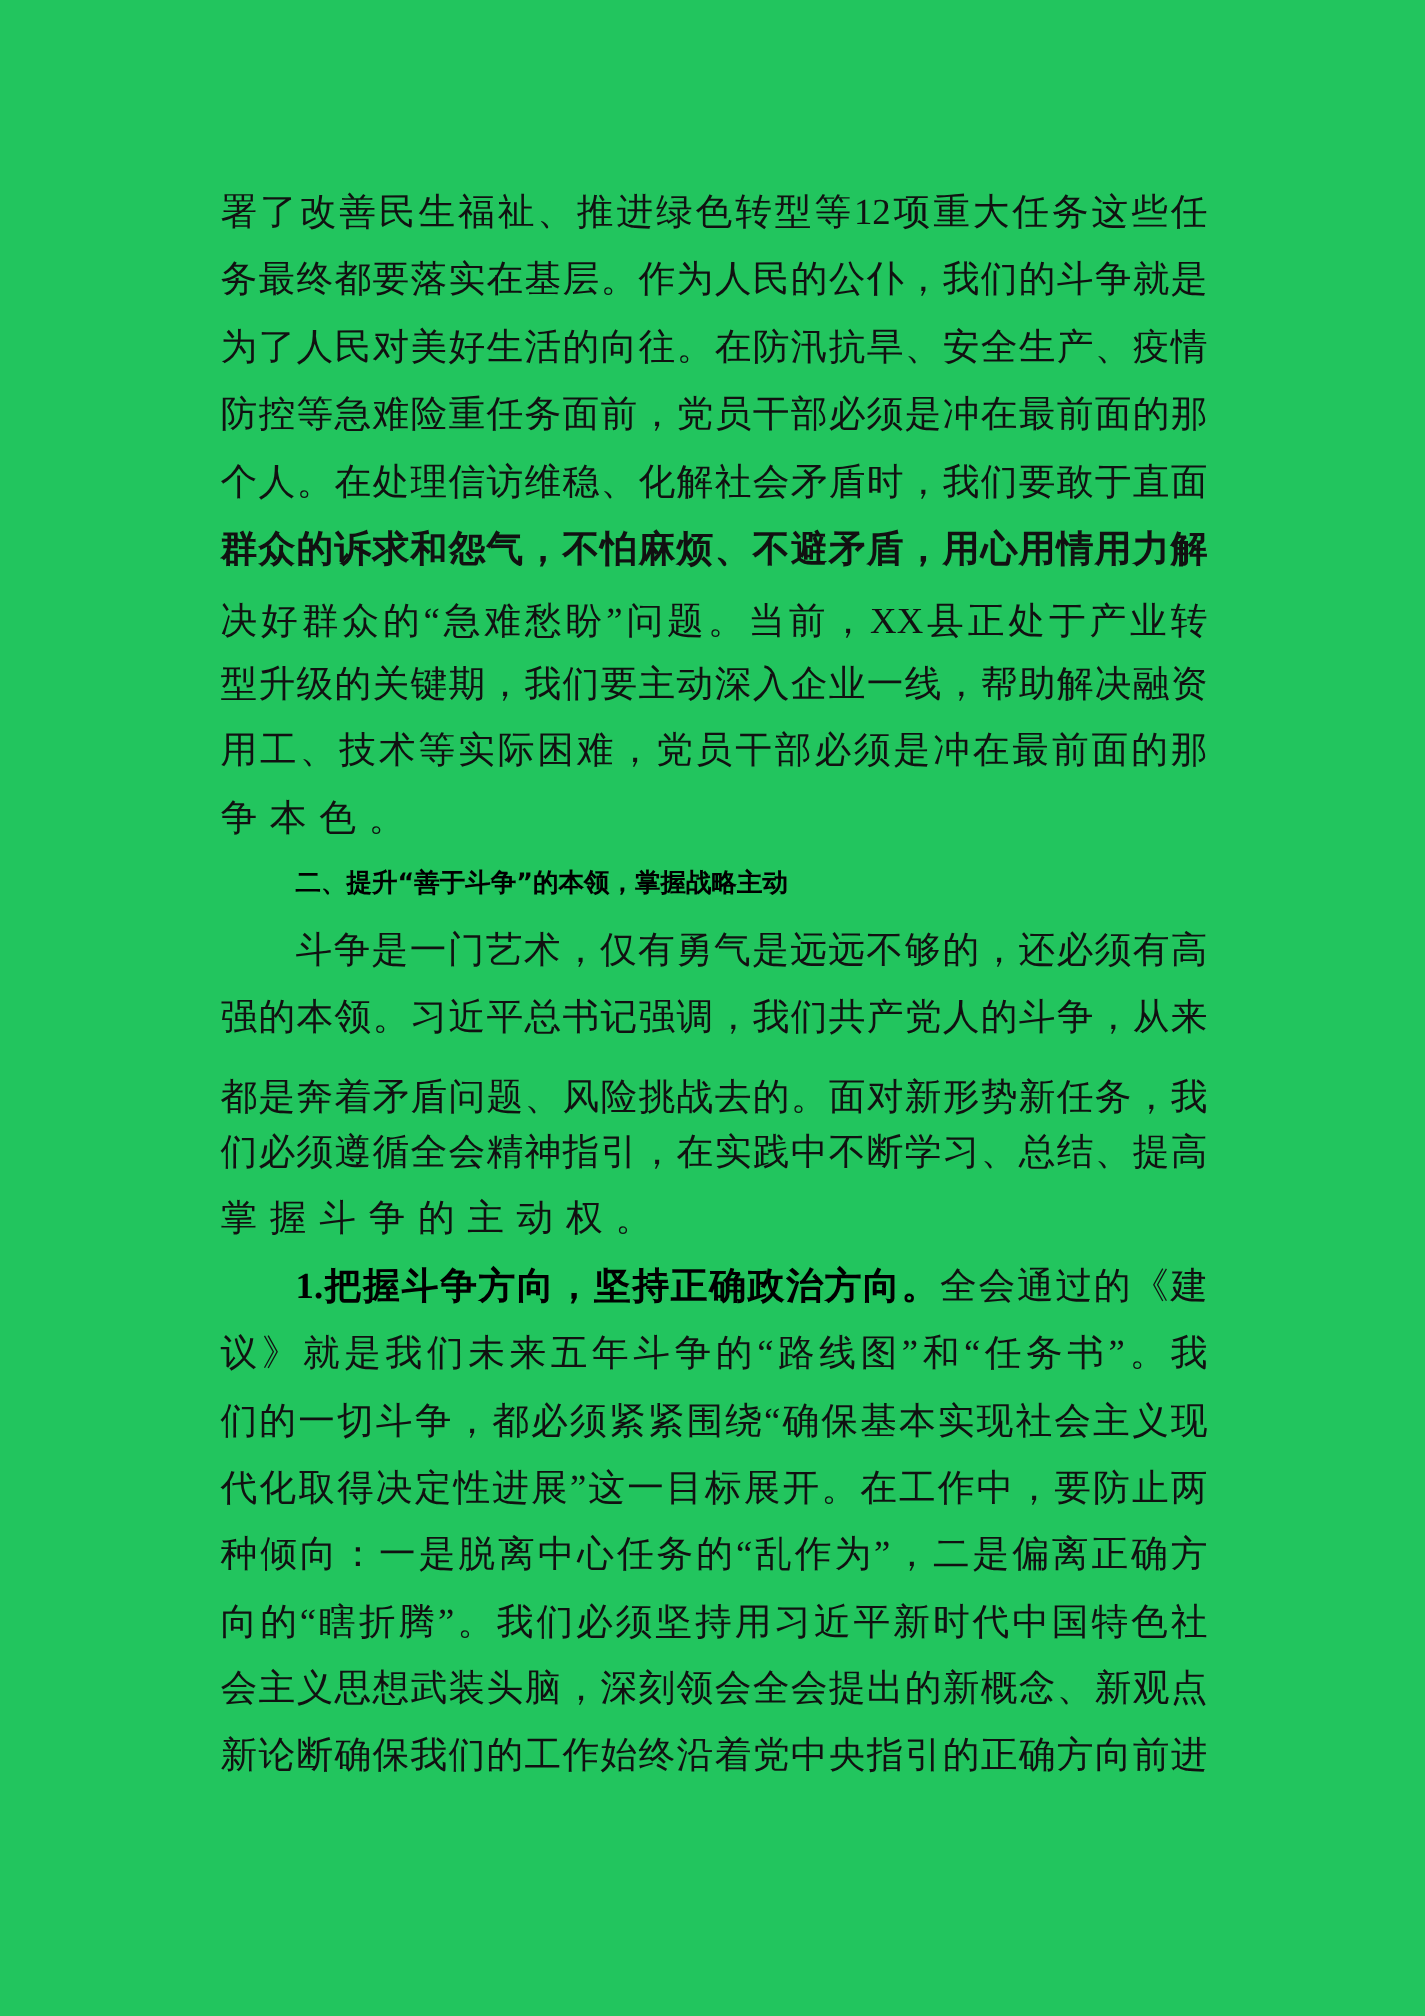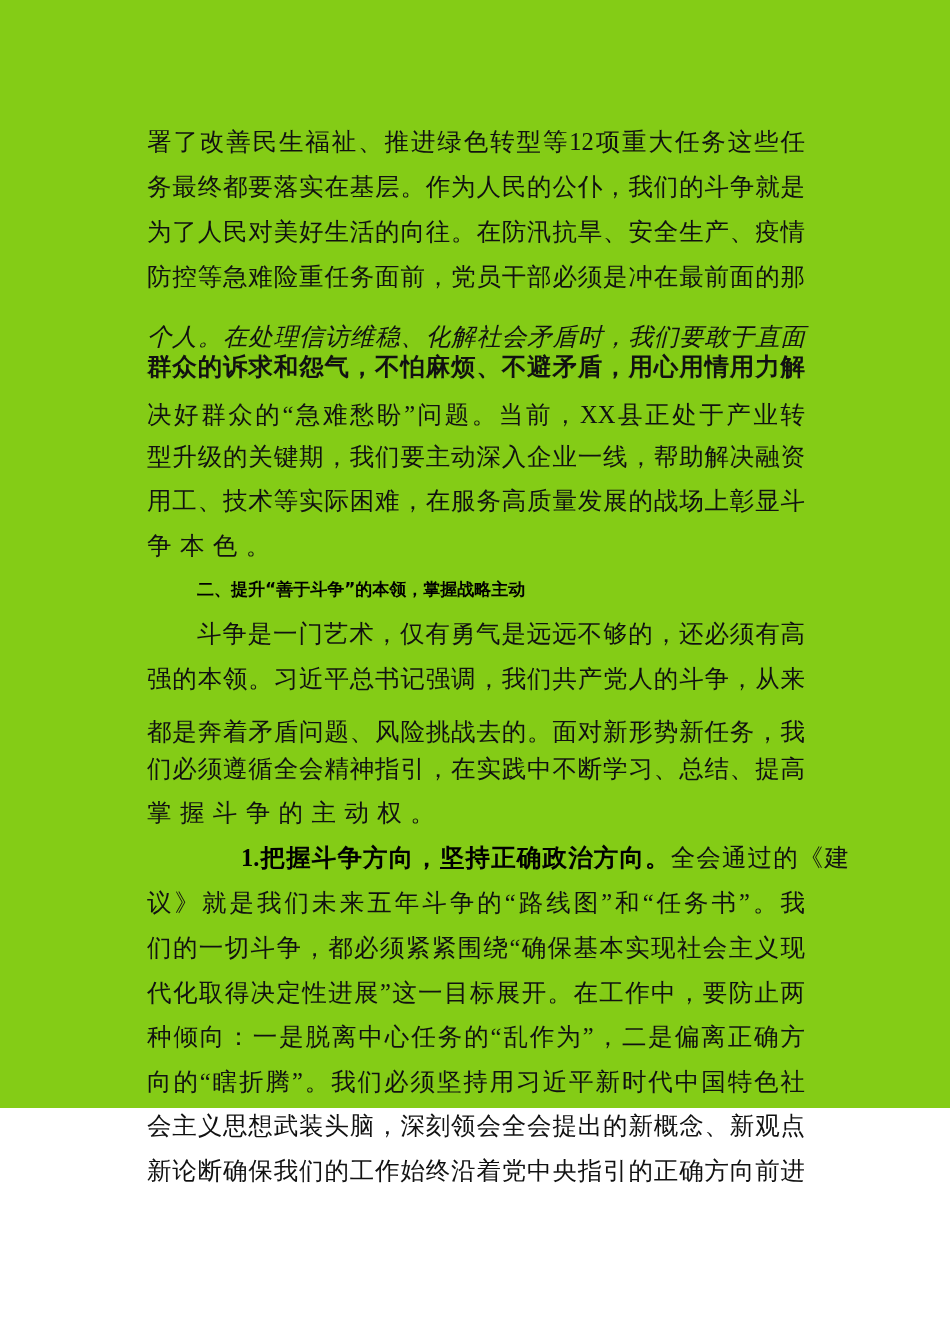--- a/index.html
+++ b/index.html
@@ -12,22 +12,22 @@
     height: 1344px;
     position: relative;
     overflow: hidden;
     font-family: "Liberation Serif", "DejaVu Serif", serif;
     color: #111111;
   }
   .page {
     position: absolute;
     left: 0; top: 0;
     width: 950px;
-    height: 1108px;
-    background: #84cc16;
+    height: 1344px;
+    background: #22c55e;
   }
   .line {
     position: absolute;
     left: 147px;
     width: 658px;
     height: 45px;
     line-height: 45px;
     font-size: 24.5px;
     white-space: nowrap;
     text-align: justify;
@@ -62,40 +62,40 @@
 </head>
 <body>
 
 <div class="page">
 
   <div>
     <div class="line" style="top: 119px; letter-spacing: 0px;">署了改善民生福祉、推进绿色转型等12项重大任务这些任</div>
     <div class="line" style="top: 164px; letter-spacing: 0px;">务最终都要落实在基层。作为人民的公仆，我们的斗争就是</div>
     <div class="line" style="top: 209px; letter-spacing: 0px;">为了人民对美好生活的向往。在防汛抗旱、安全生产、疫情</div>
     <div class="line" style="top: 254px; letter-spacing: 0px;">防控等急难险重任务面前，党员干部必须是冲在最前面的那</div>
-    <div class="line" style="top: 314px; letter-spacing: 0px; font-style: italic;">个人。在处理信访维稳、化解社会矛盾时，我们要敢于直面</div>
+    <div class="line" style="top: 299px; letter-spacing: 0px;">个人。在处理信访维稳、化解社会矛盾时，我们要敢于直面</div>
     <div class="line" style="top: 344px; letter-spacing: 0px; font-weight: bold;">群众的诉求和怨气，不怕麻烦、不避矛盾，用心用情用力解</div>
     <div class="line" style="top: 392px; letter-spacing: 0px;">决好群众的“急难愁盼”问题。当前，XX县正处于产业转</div>
     <div class="line" style="top: 434px; letter-spacing: 0px;">型升级的关键期，我们要主动深入企业一线，帮助解决融资</div>
-    <div class="line" style="top: 478px; letter-spacing: 0px;">用工、技术等实际困难，在服务高质量发展的战场上彰显斗</div>
+    <div class="line" style="top: 478px; letter-spacing: 0px;">用工、技术等实际困难，党员干部必须是冲在最前面的那</div>
     <div class="line last" style="top:523px">争本色。</div>
   </div>
 
   <div class="heading" style="top:567px">二、提升“善于斗争”的本领，掌握战略主动</div>
 
   <div>
     <div class="line indent" style="top: 611px; letter-spacing: 0px;">斗争是一门艺术，仅有勇气是远远不够的，还必须有高</div>
     <div class="line" style="top: 656px; letter-spacing: 0px;">强的本领。习近平总书记强调，我们共产党人的斗争，从来</div>
     <div class="line" style="top: 709px; letter-spacing: 0px;">都是奔着矛盾问题、风险挑战去的。面对新形势新任务，我</div>
     <div class="line" style="top: 746px; letter-spacing: 0px;">们必须遵循全会精神指引，在实践中不断学习、总结、提高</div>
     <div class="line last" style="top:790px">掌握斗争的主动权。</div>
   </div>
 
   <div>
-    <div class="line indent" style="top: 835px; letter-spacing: 0px; margin-left: 44px;"><span class="bold-lead">1.把握斗争方向，坚持正确政治方向。</span><span>全会通过的《建</span></div>
+    <div class="line indent" style="top: 835px; letter-spacing: 0px;"><span class="bold-lead">1.把握斗争方向，坚持正确政治方向。</span><span>全会通过的《建</span></div>
     <div class="line" style="top: 880px; letter-spacing: 0px;">议》就是我们未来五年斗争的“路线图”和“任务书”。我</div>
     <div class="line" style="top: 925px; letter-spacing: 0px;">们的一切斗争，都必须紧紧围绕“确保基本实现社会主义现</div>
     <div class="line" style="top: 970px; letter-spacing: 0px;">代化取得决定性进展”这一目标展开。在工作中，要防止两</div>
     <div class="line" style="top: 1014px; letter-spacing: 0px;">种倾向：一是脱离中心任务的“乱作为”，二是偏离正确方</div>
     <div class="line" style="top: 1059px; letter-spacing: 0px;">向的“瞎折腾”。我们必须坚持用习近平新时代中国特色社</div>
     <div class="line" style="top: 1103px; letter-spacing: 0px;">会主义思想武装头脑，深刻领会全会提出的新概念、新观点</div>
     <div class="line" style="top: 1148px; letter-spacing: 0px;">新论断确保我们的工作始终沿着党中央指引的正确方向前进</div>
   </div>
 
 </div>

